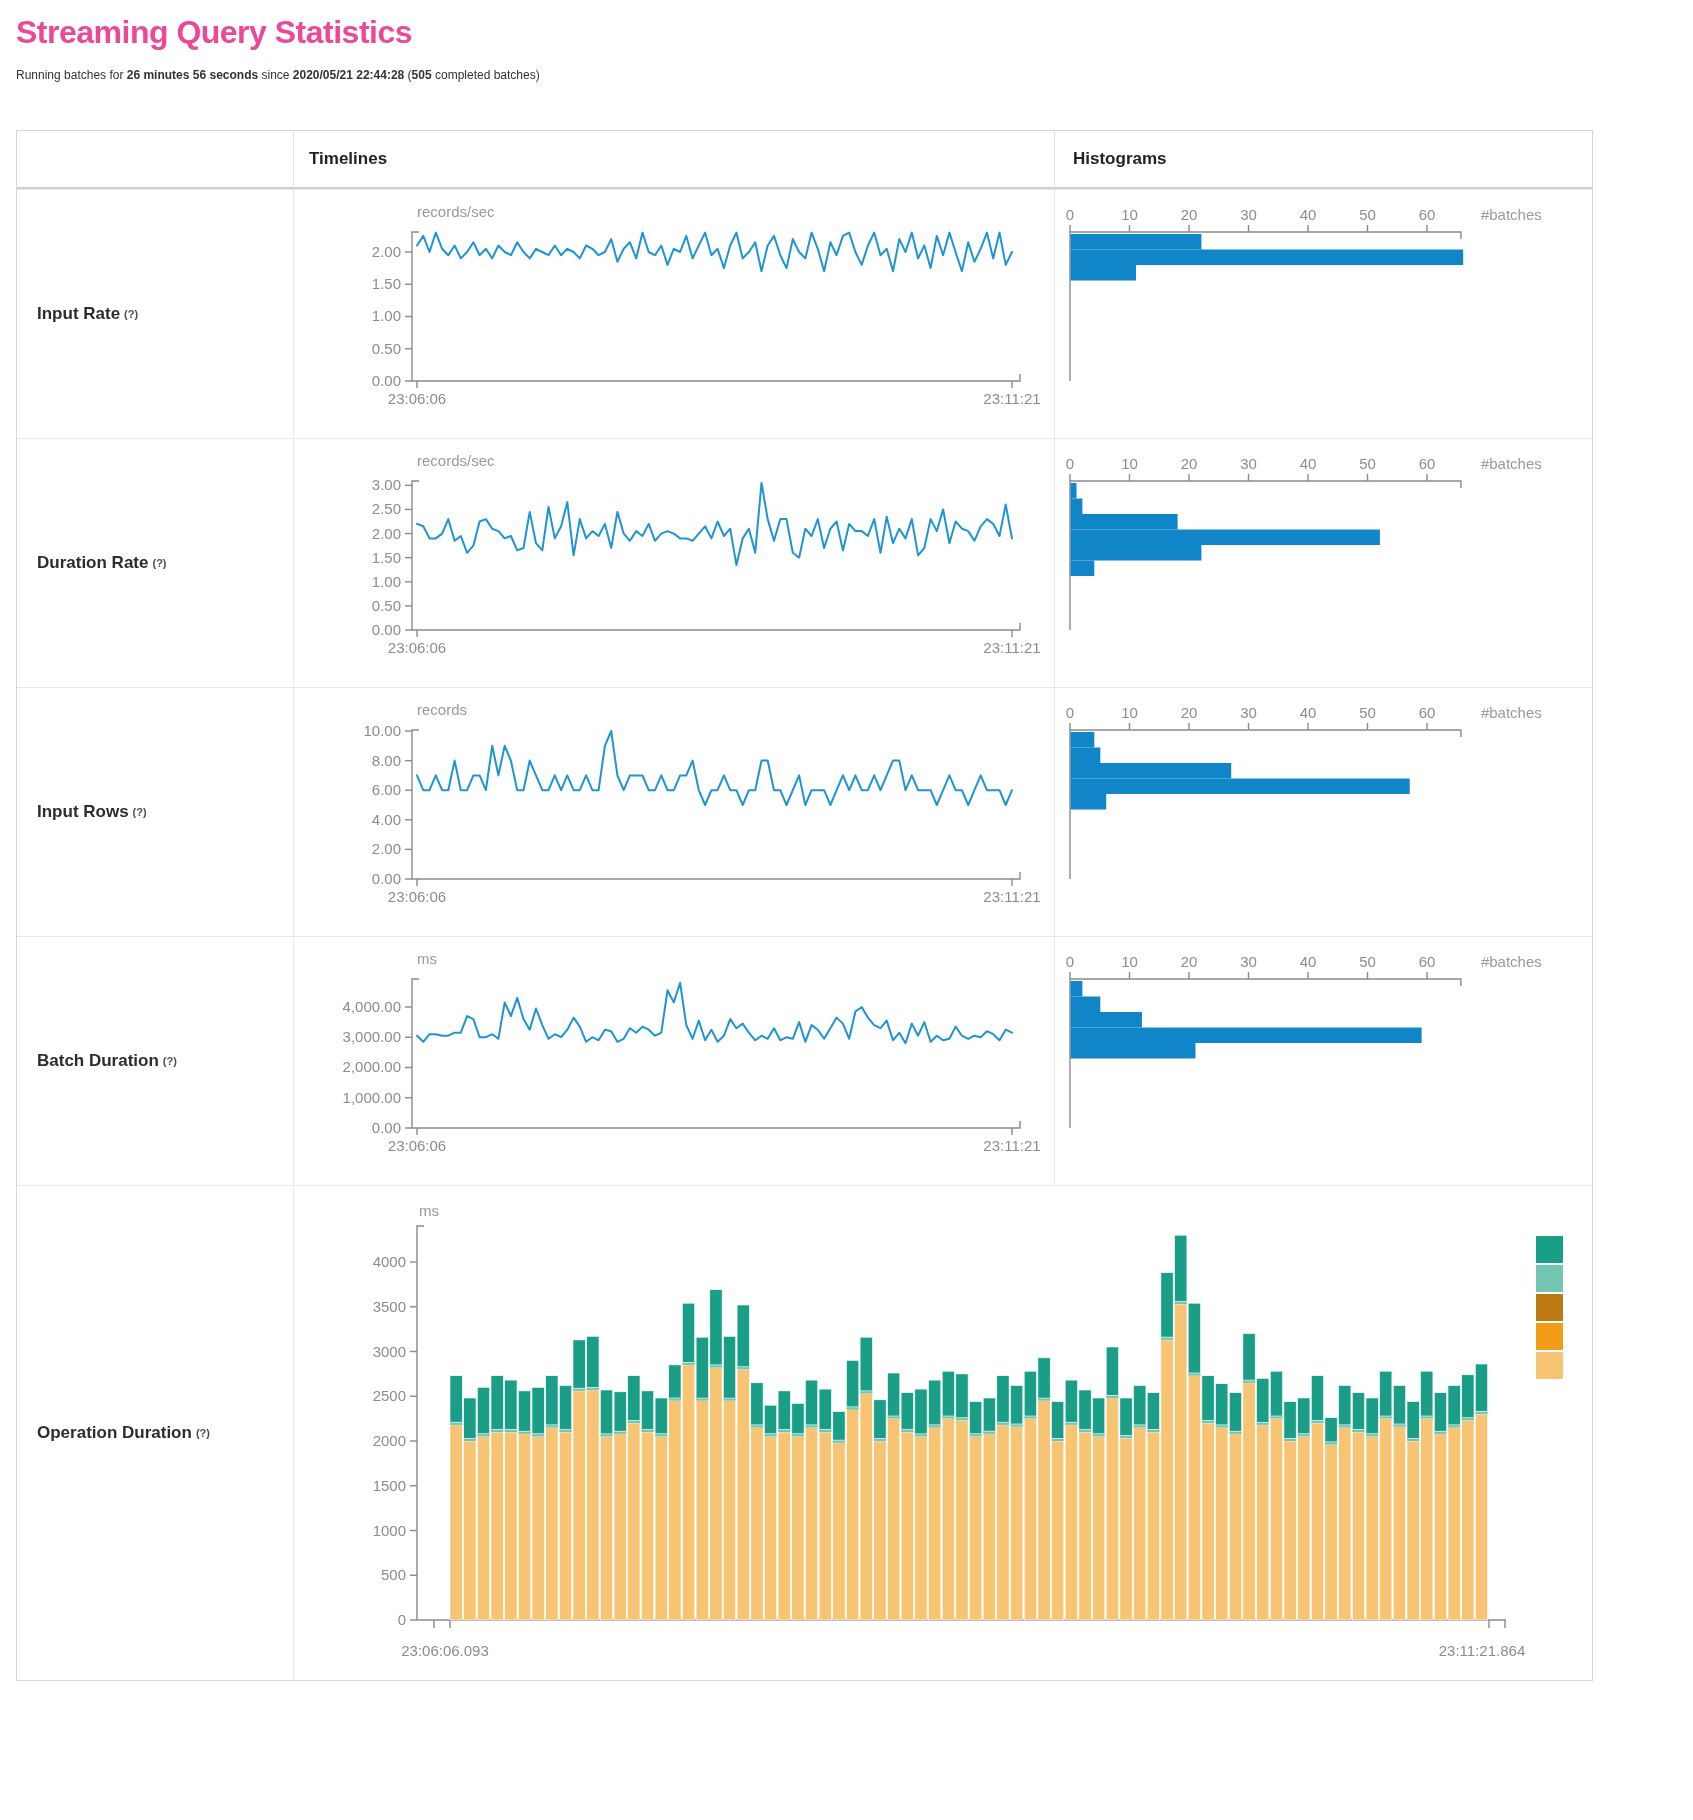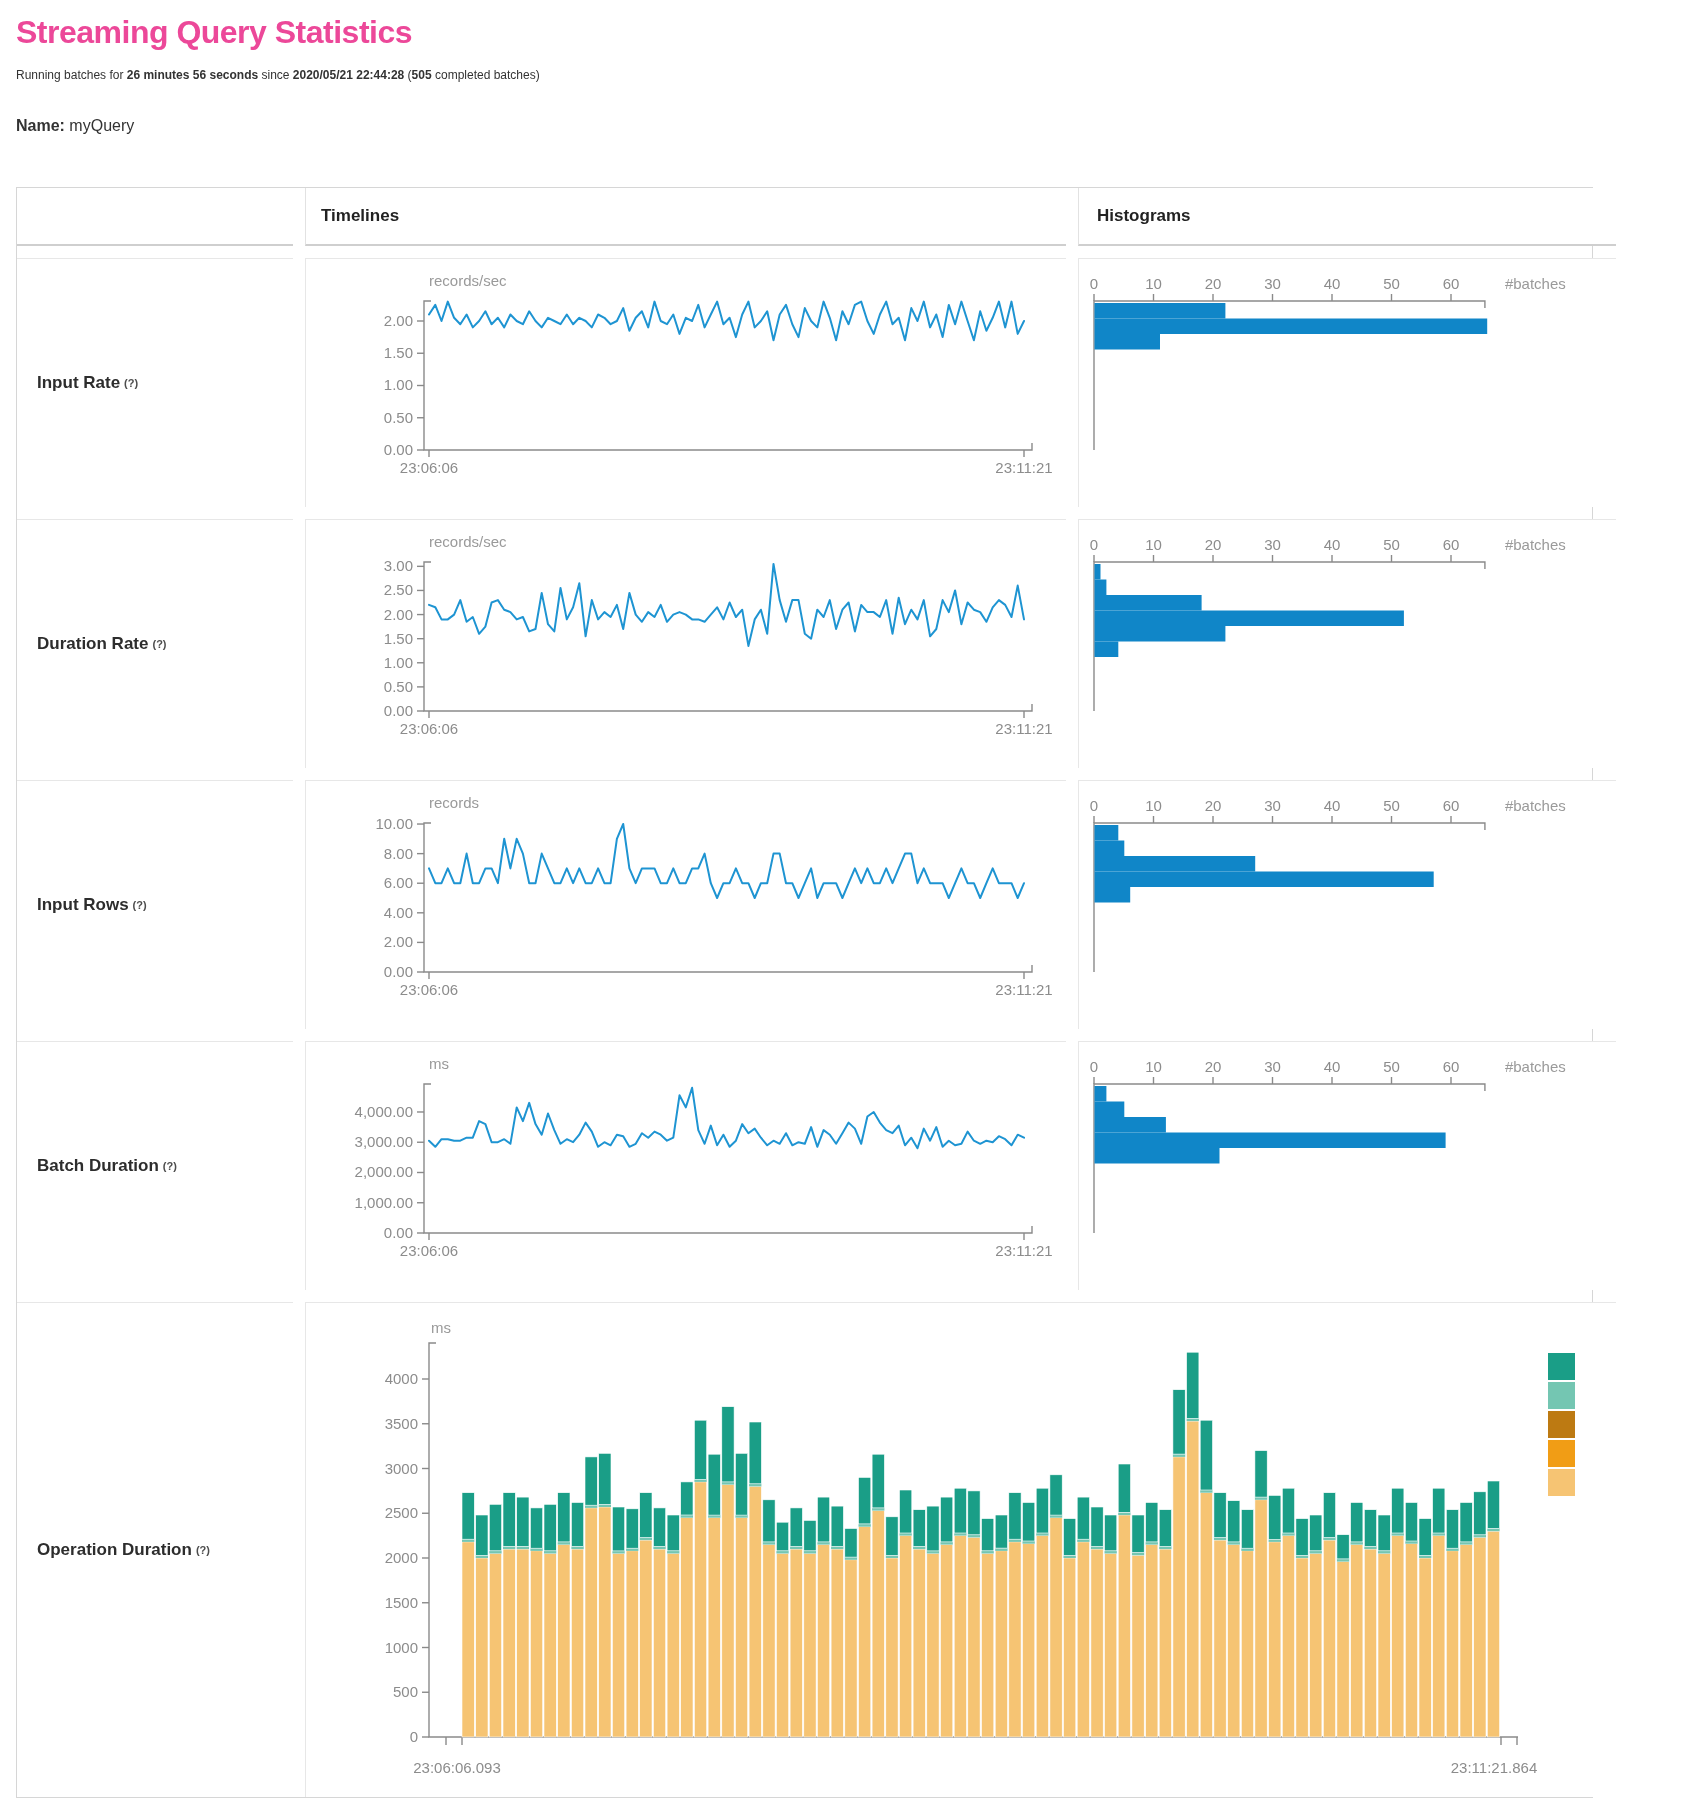--- a/index.html
+++ b/index.html
@@ -16,21 +16,20 @@
   .subtitle b { font-weight: 700; }
   .meta { margin-top: 30px; font-size: 16px; line-height: 27px; color:#333; }
   .meta b { font-weight: 700; }
   .stats-grid {
     margin-top: 48px;
     width: 1577px;
     display: grid;
     grid-template-columns: 276px 761px 538px;
     border: 1px solid #d6d6d6;
     background: #fff;
-    gap: 12px;
   }
   .cell { background:#fff; }
   .hdr {
     height: 58px;
     display: flex; align-items: center;
     font-size: 17px; font-weight: 700; color:#222;
     border-bottom: 2px solid #cfcfcf;
   }
   .hdr.c2 { padding-left: 15px; border-left: 1px solid #e2e2e2; }
   .hdr.c3 { padding-left: 18px; border-left: 1px solid #e2e2e2; }
@@ -53,21 +52,20 @@
 </style>
 </head>
 <body>
 
 <div class="page">
   <h1>Streaming Query Statistics</h1>
 
   <p class="subtitle"><span>Running batches for</span> <b>26 minutes 56 seconds</b><span> since </span><b>2020/05/21 22:44:28</b><span> (</span><b>505</b><span> completed batches)</span></p>
 
   <div class="meta">
-    <div><b>Name:</b> <span>myQuery</span></div>
   </div>
 
   <div class="stats-grid">
     <div class="cell hdr c1"></div>
     <div class="cell hdr c2">Timelines</div>
     <div class="cell hdr c3">Histograms</div>
 
   <div class="cell label-cell rowline h249">
         <span>Input Rate</span>
         <sup>(?)</sup>

